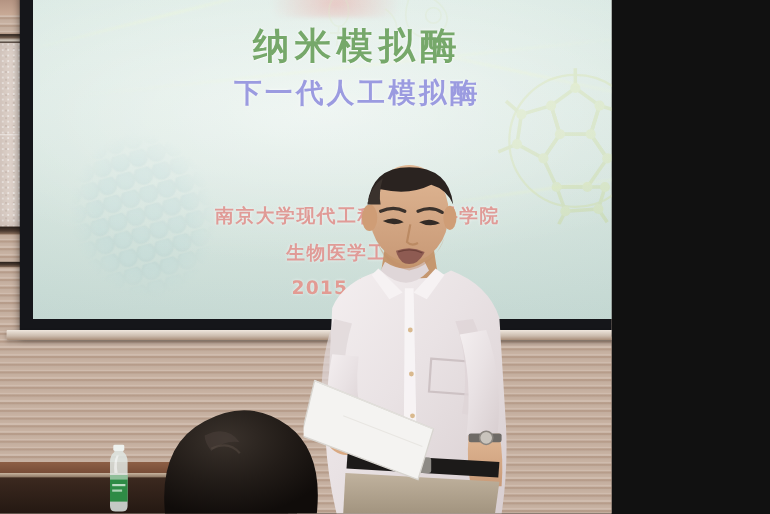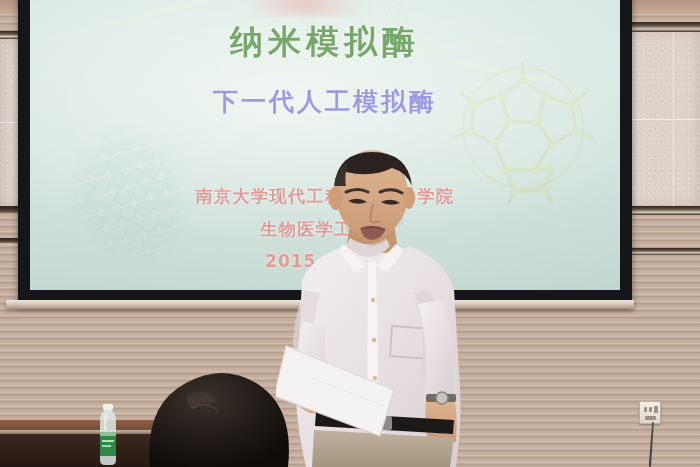--- a/index.html
+++ b/index.html
@@ -1,21 +1,21 @@
 <!DOCTYPE html>
 <html><head>
 <meta charset="utf-8">
 <style>
   * { margin:0; padding:0; box-sizing:border-box; }
   html,body { background:#111; }
   body { font-family:"DejaVu Sans", sans-serif; }
 
   #scene {
     position:relative;
-    width:700px; height:467px;
+    width:556px; height:467px;
     overflow:hidden;
     background:#b7a396;
   }
 
   
   .wall-base {
     position:absolute; inset:0;
     background:#c9b3a3;
   }
   
@@ -136,21 +136,21 @@
     text-align:center;
     font-family:"DejaVu Sans", sans-serif;
   }
   .s-title {
     position:absolute; left:0; right:0; top:26px;
     font-size:33px; font-weight:700; letter-spacing:5px;
     color:#76a86a;
     text-shadow:0 0 3px rgba(255,255,255,.75), 0 1px 0 rgba(255,255,255,.5);
   }
   .s-subtitle {
-    position:absolute; left:0; right:0; top:91px;
+    position:absolute; left:0; right:0; top:74px;
     font-size:25px; font-weight:700; letter-spacing:3px;
     color:#9b9be0;
     text-shadow:0 0 3px rgba(255,255,255,.8);
   }
   .s-author {
     position:absolute; left:0; right:0; top:143px;
     font-size:15px; font-weight:700; letter-spacing:6px;
     color:#dd9f9c;
     text-shadow:0 0 3px rgba(255,255,255,.75);
   }

